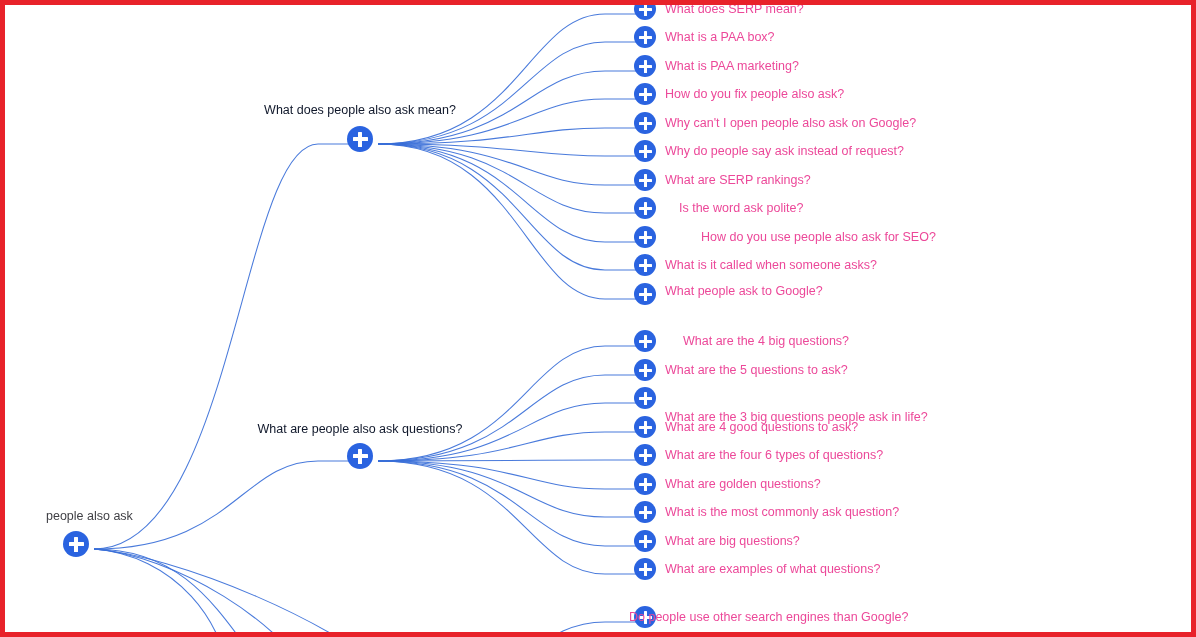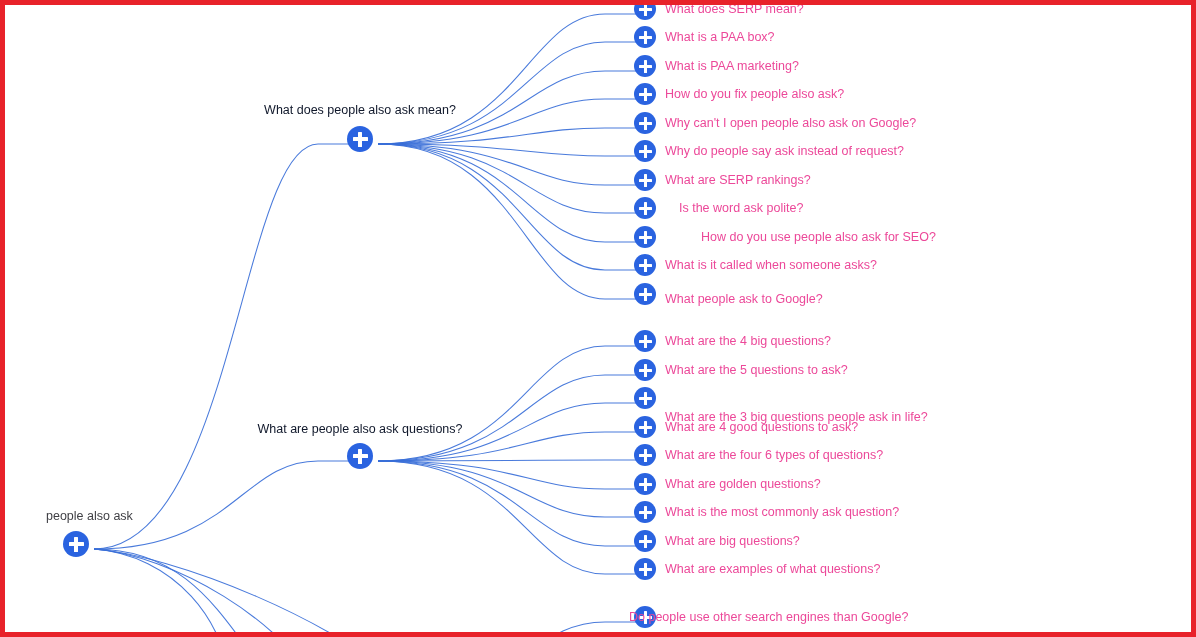--- a/index.html
+++ b/index.html
@@ -189,31 +189,31 @@
         <div class="leaf-label" style="left: 665px; top: 230px; margin-left: 36px;">How do you use people also ask for SEO?</div>
         <div class="node leaf" style="left: 634px; top: 254px;">
           <span class="plus-h"></span>
           <span class="plus-v"></span>
         </div>
         <div class="leaf-label" style="left: 665px; top: 258px;">What is it called when someone asks?</div>
         <div class="node leaf" style="left: 634px; top: 283px;">
           <span class="plus-h"></span>
           <span class="plus-v"></span>
         </div>
-        <div class="leaf-label" style="left: 665px; top: 292px;">What people ask to Google?</div>
+        <div class="leaf-label" style="left: 665px; top: 284px;">What people ask to Google?</div>
         <div class="node branch" style="left: 347px; top: 443px;">
           <span class="plus-h"></span>
           <span class="plus-v"></span>
         </div>
         <div class="branch-label" style="left: 360px; top: 422px;">What are people also ask questions?</div>
         <div class="node leaf" style="left: 634px; top: 330px;">
           <span class="plus-h"></span>
           <span class="plus-v"></span>
         </div>
-        <div class="leaf-label" style="left: 665px; top: 334px;">What are the 4 big questions?</div>
+        <div class="leaf-label" style="left: 683px; top: 334px;">What are the 4 big questions?</div>
         <div class="node leaf" style="left: 634px; top: 359px;">
           <span class="plus-h"></span>
           <span class="plus-v"></span>
         </div>
         <div class="leaf-label" style="left: 665px; top: 363px;">What are the 5 questions to ask?</div>
         <div class="node leaf" style="left: 634px; top: 387px;">
           <span class="plus-h"></span>
           <span class="plus-v"></span>
         </div>
         <div class="leaf-label" style="left: 665px; top: 410px;">What are the 3 big questions people ask in life?</div>

